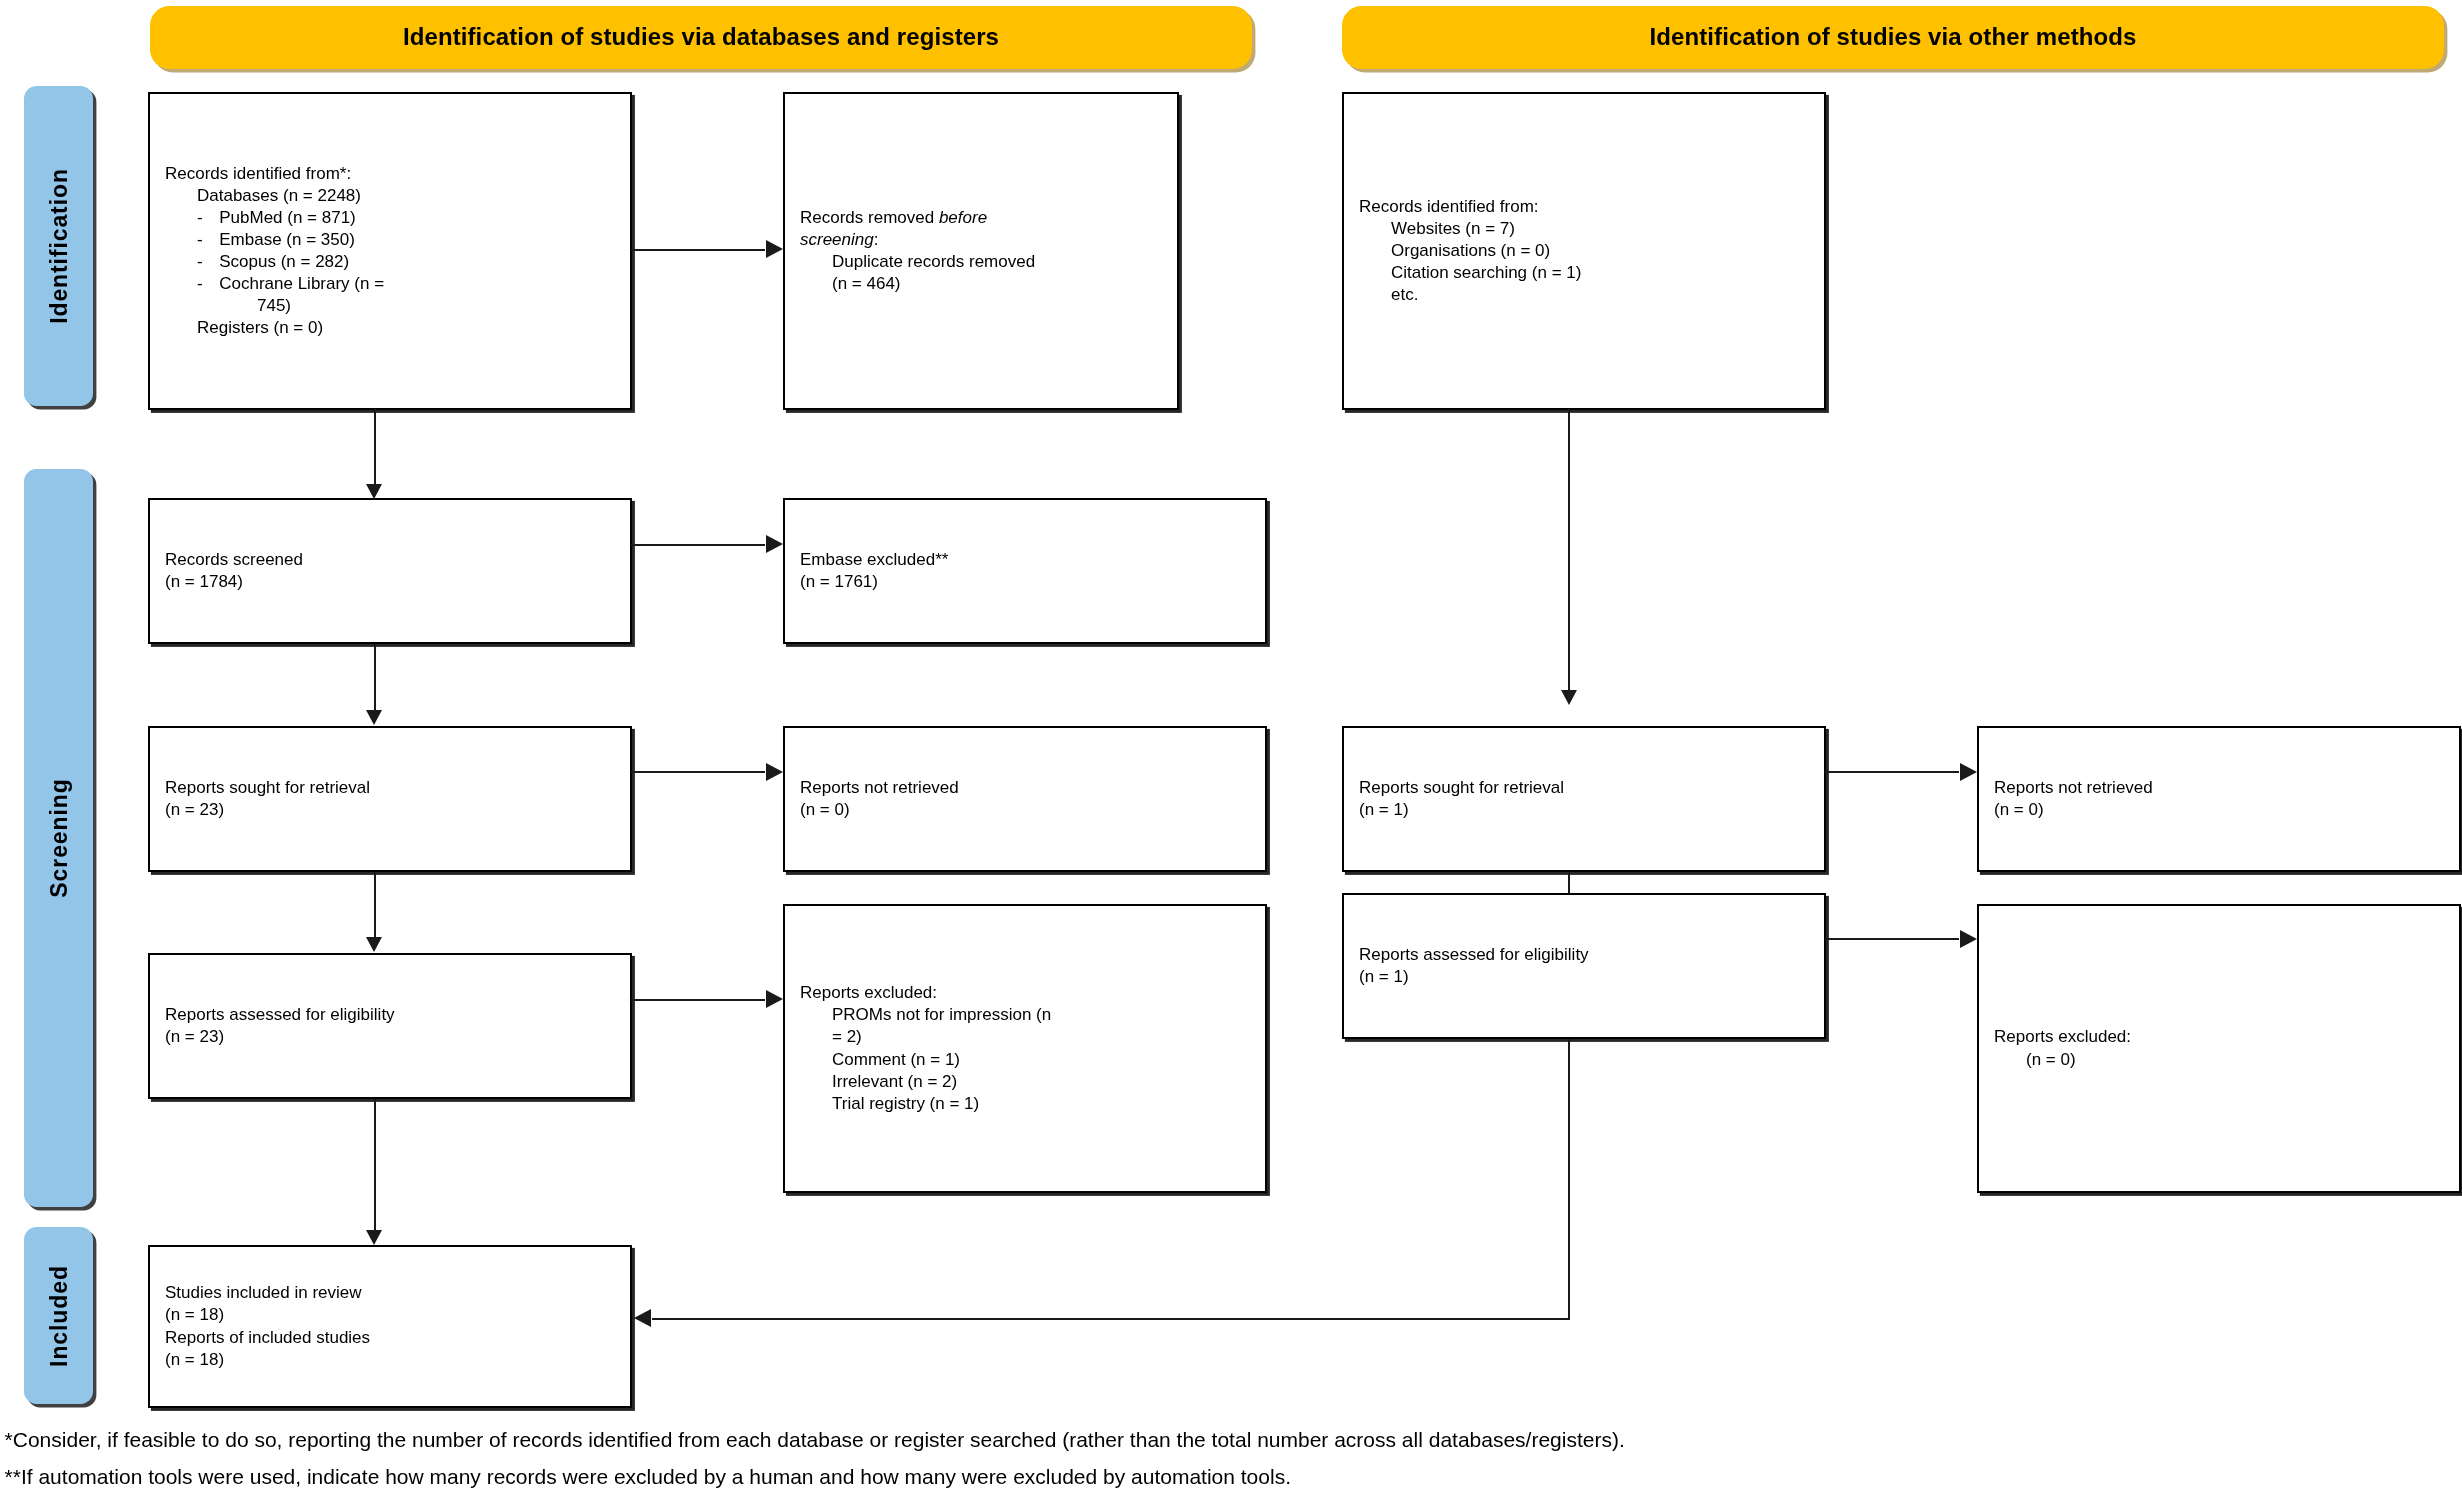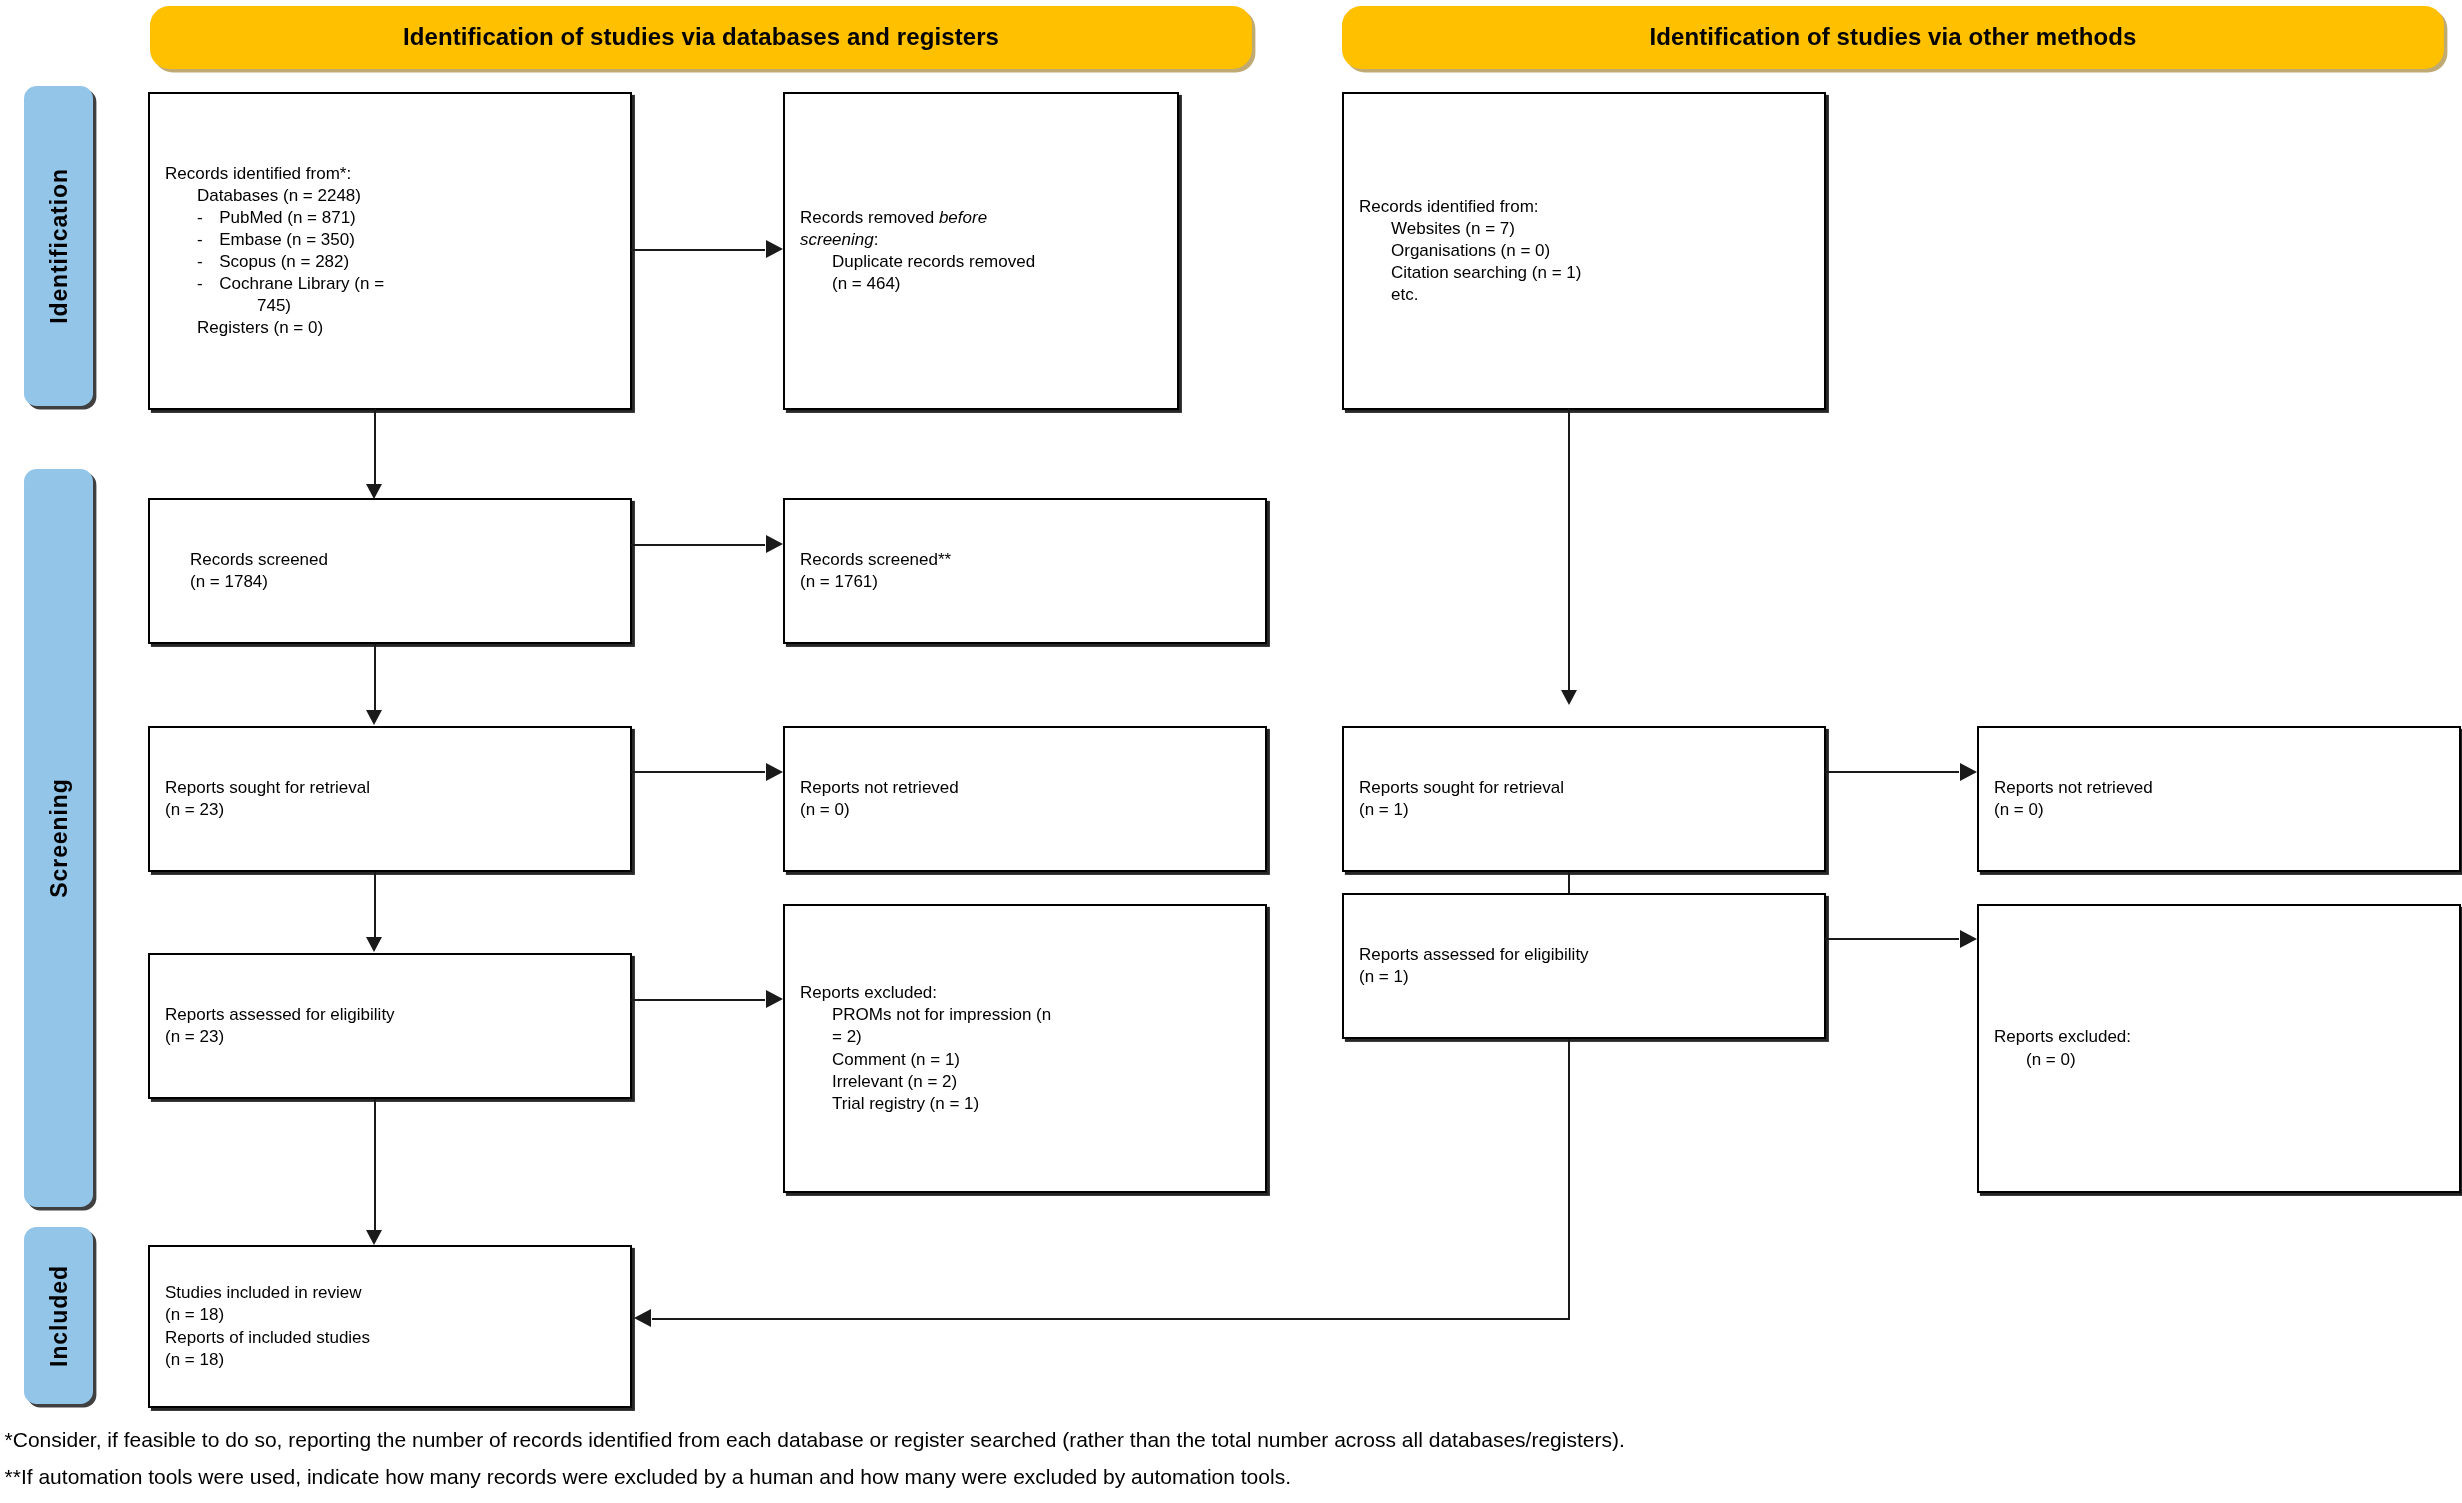--- a/index.html
+++ b/index.html
@@ -183,30 +183,30 @@
 
   <div class="hline" style="left:631px; top:249px; width:134px;"></div>
   <div class="arrow-right" style="left:766px; top:240px;"></div>
 
   <div class="vline" style="left:374px; top:409px; height:77px;"></div>
   <div class="arrow-down" style="left:366px; top:484px;"></div>
 
   <div class="vline" style="left:1568px; top:409px; height:283px;"></div>
   <div class="arrow-down" style="left:1561px; top:690px;"></div>
 
-  <div class="box" style="left:148px; top:498px; width:484px; height:146px;padding-left:25px;">
+  <div class="box" style="left:148px; top:498px; width:484px; height:146px;">
     <div class="box-inner">
       <div class="ln">Records screened</div>
       <div class="ln">(n = 1784)</div>
     </div>
   </div>
 
   <div class="box" style="left:783px; top:498px; width:484px; height:146px;">
     <div class="box-inner">
-      <div class="ln">Records screened**</div>
+      <div class="ln">Embase excluded**</div>
       <div class="ln">(n = 1761)</div>
     </div>
   </div>
 
   <div class="hline" style="left:631px; top:544px; width:134px;"></div>
   <div class="arrow-right" style="left:766px; top:535px;"></div>
 
   <div class="vline" style="left:374px; top:644px; height:69px;"></div>
   <div class="arrow-down" style="left:366px; top:710px;"></div>
 

